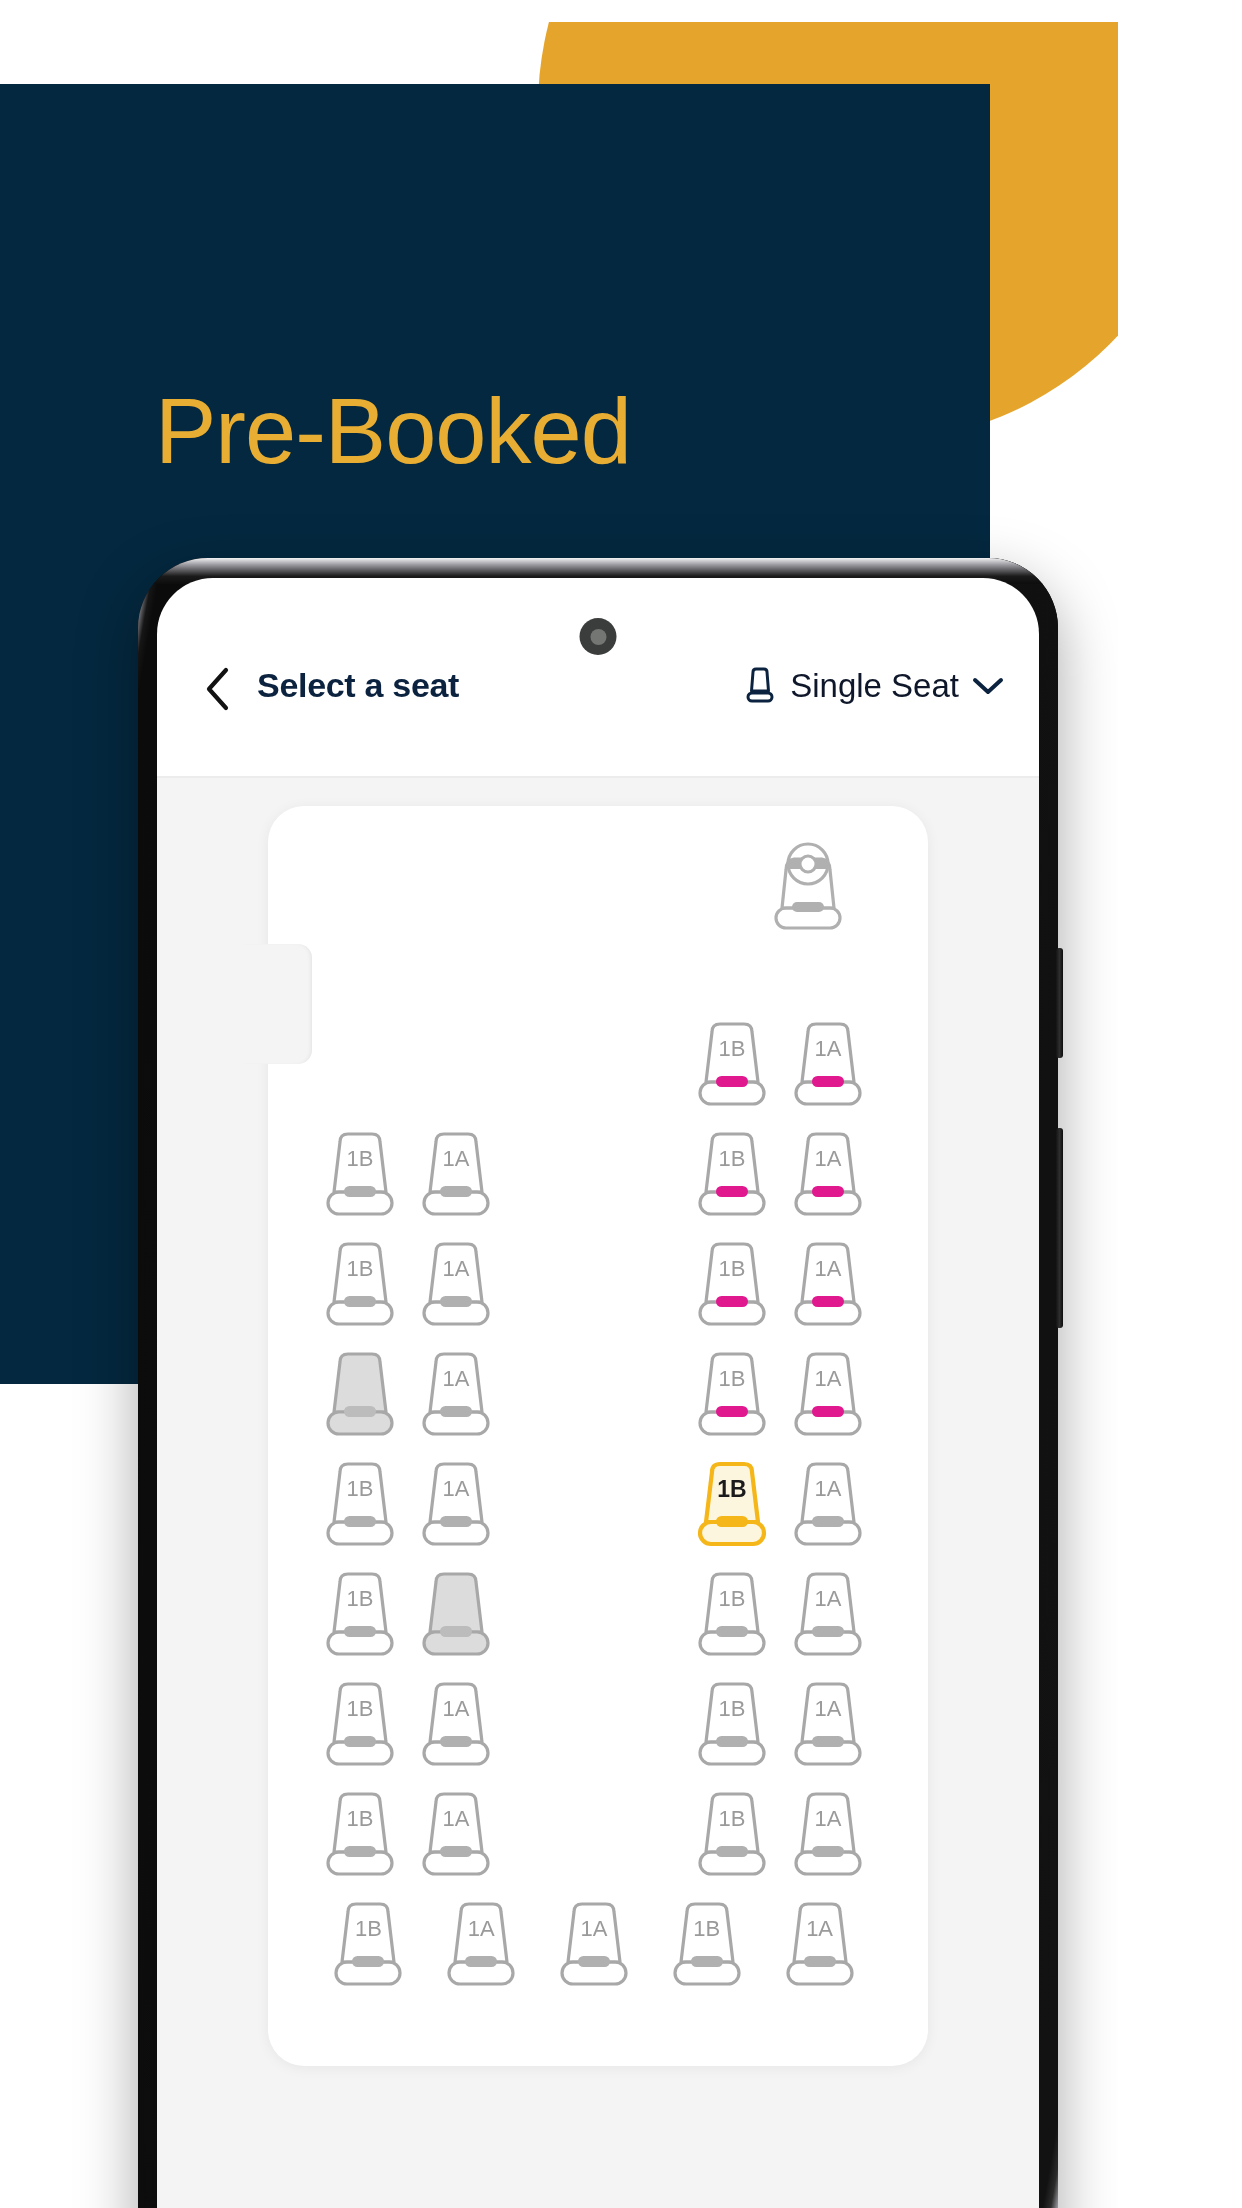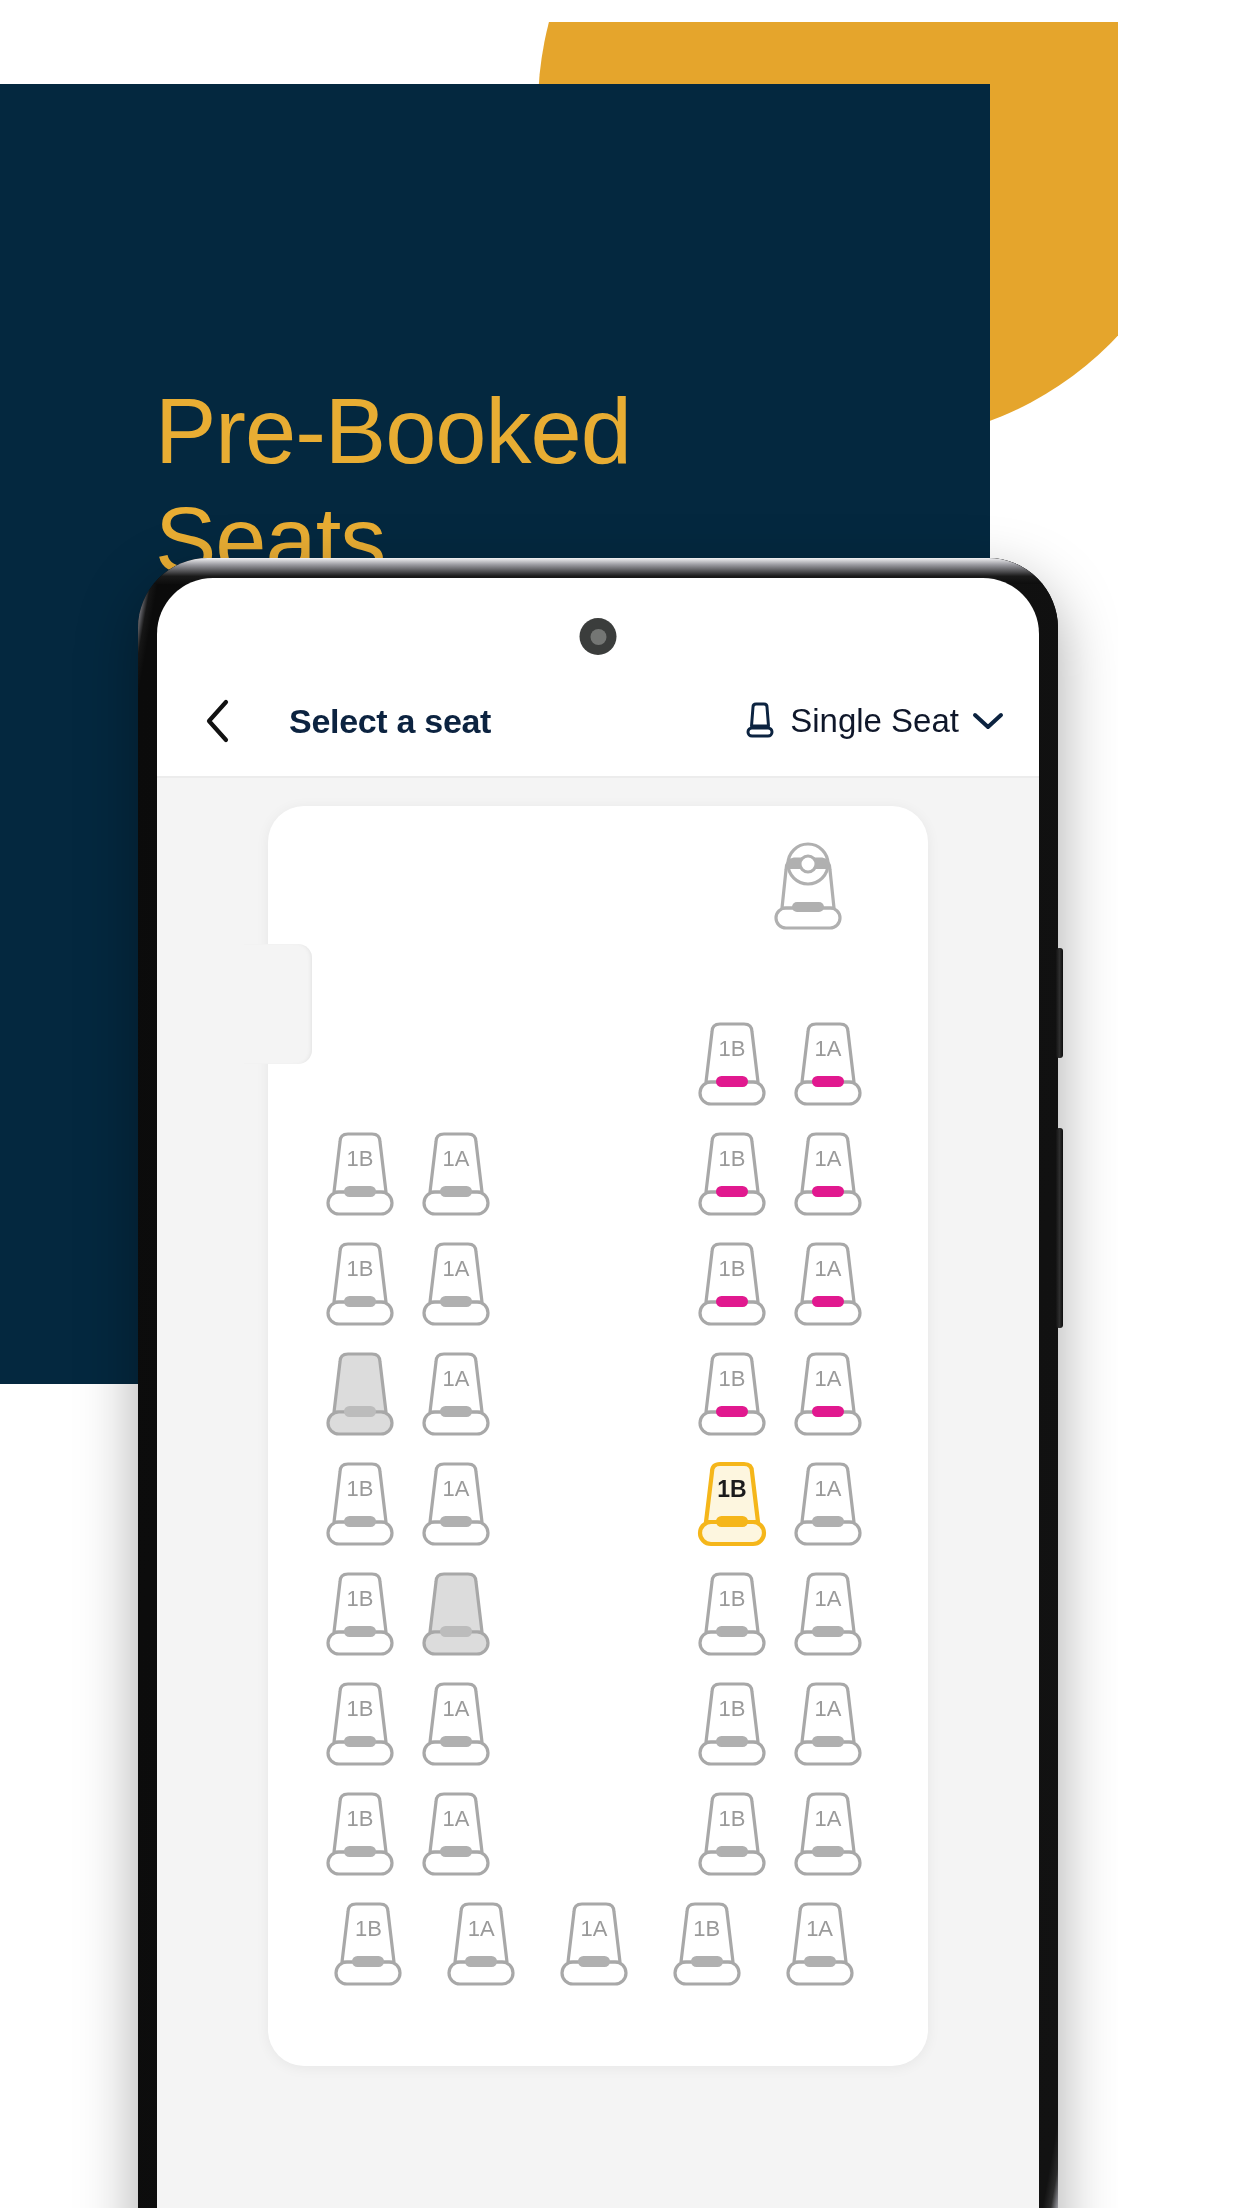--- a/index.html
+++ b/index.html
@@ -158,24 +158,23 @@
     inset: 0;
     padding-top: 88px;
     display: flex;
     flex-direction: column;
   }
 
   .appbar {
     height: 110px;
     background: #ffffff;
     display: flex;
-    align-items: center;
+    align-items: flex-start;
     padding: 0 34px 0 38px;
     flex: 0 0 auto;
-    gap: 32px;
   }
 
   .back-btn {
     width: 46px;
     height: 46px;
     display: flex;
     align-items: center;
     justify-content: center;
     flex: 0 0 auto;
     cursor: pointer;
@@ -297,21 +296,20 @@
 <body>
 
 <div id="stage">
 
   <div class="deco-circle-yellow"></div>
   <div class="deco-navy-left"></div>
   <div class="deco-navy"></div>
 
   <h1 class="hero-title">
     <span class="line">Pre-Booked</span>
-    <span class="line">Seats</span>
   </h1>
 
   <div class="phone">
     <div class="phone-shadow"></div>
     <div class="phone-rim"></div>
 
     <div class="side-btn power"></div>
     <div class="side-btn volume"></div>
 
     <div class="phone-screen">

